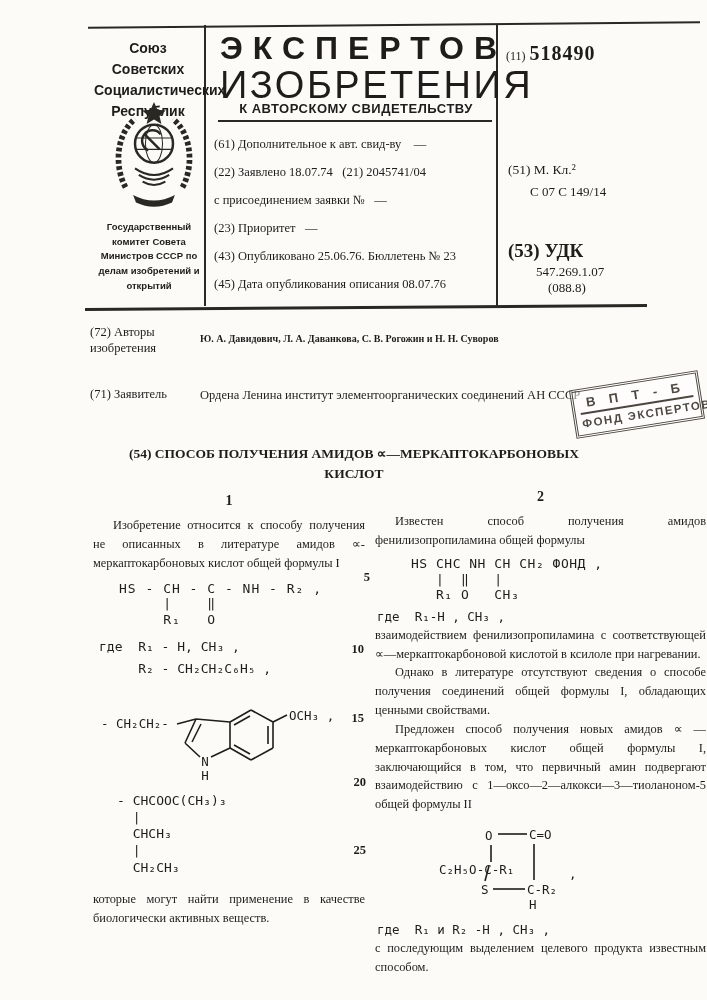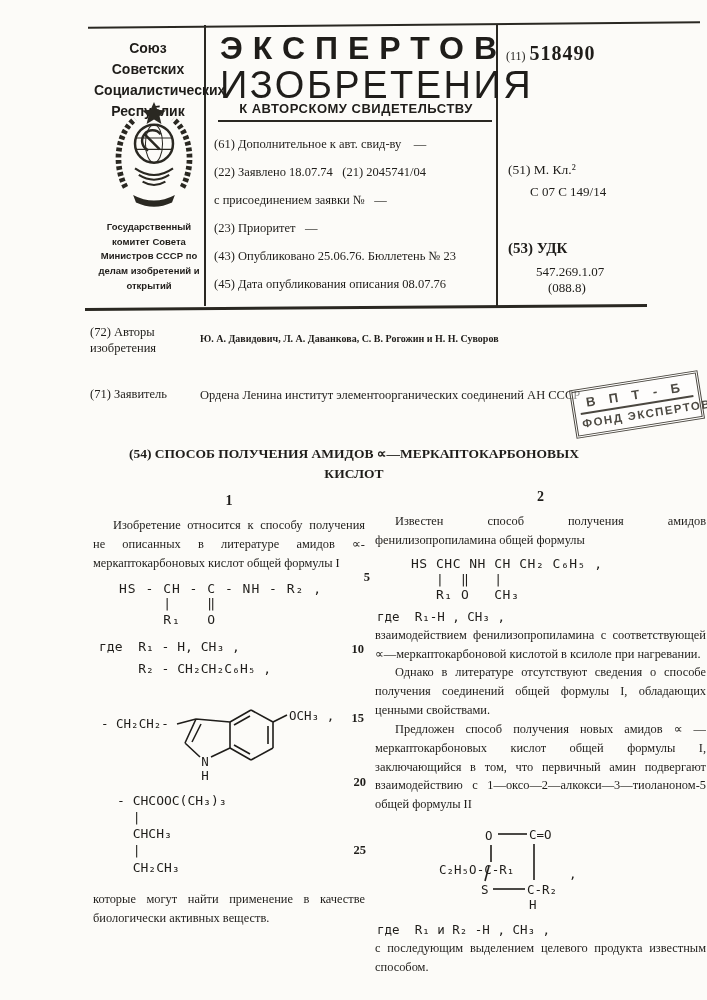--- a/index.html
+++ b/index.html
@@ -33,21 +33,21 @@
   .subtitle-rule { left:218px; top:120px; width:274px; height:2px; }
 
   .fields { position:absolute; left:214px; top:130px; width:280px; font-size:12.5px; }
   .field  { line-height:28px; white-space:pre; }
 
   .doc-number { position:absolute; left:506px; top:42px; white-space:nowrap; }
   .doc-number .num-label { font-size:12px; }
   .doc-number .num-value { font-size:20px; font-weight:bold; letter-spacing:1px; }
   .mkl-label { position:absolute; left:508px; top:162px; font-size:13.5px; }
   .mkl-value { position:absolute; left:530px; top:184px; font-size:13px; }
-  .udk-label { position:absolute; left:508px; top:240px; font-size:15px; font-weight:bold; }
+  .udk-label { position:absolute; left:508px; top:240px; font-size:19px; font-weight:bold; }
   .udk-value { position:absolute; left:536px; top:264px; font-size:13px; }
   .udk-note  { position:absolute; left:548px; top:280px; font-size:13px; }
 
   
   .authors-label   { position:absolute; left:90px; top:324px; width:100px; font-size:12.5px; line-height:1.3; }
   .authors-names   { position:absolute; left:200px; top:333px; width:440px; font-size:10px; font-weight:bold; }
   .applicant-label { position:absolute; left:90px; top:387px; font-size:12.5px; }
   .applicant-name  { position:absolute; left:200px; top:388px; width:390px; font-size:12.5px; }
 
   .stamp { position:absolute; left:572px; top:380px; width:130px; transform:rotate(-9deg);
@@ -190,21 +190,21 @@
       <div>  |</div>
       <div>  CH₂CH₃</div>
     </div>
     <p class="closing">которые могут найти применение в качестве биологически активных веществ.</p>
   </div>
 
   <div class="col col-right">
     <div class="col-num">2</div>
     <p class="indent">Известен способ получения амидов фенилизопропиламина общей формулы</p>
     <div class="formula f2">
-      <div>HS CHC NH CH CH₂ C₆H₅ ,</div>
+      <div>HS CHC NH CH CH₂ ФОНД ,</div>
       <div>   |  ‖   |</div>
       <div>   R₁ O   CH₃</div>
     </div>
     <div class="where-line">где  R₁-H , CH₃ ,</div>
     <p>взаимодействием фенилизопропиламина с соответствующей ∝—меркаптокарбоновой кислотой в ксилоле при нагревании.</p>
     <p class="indent">Однако в литературе отсутствуют сведения о способе получения соединений общей формулы I, обладающих ценными свойствами.</p>
     <p class="indent">Предложен способ получения новых амидов ∝ —меркаптокарбоновых кислот общей формулы I, заключающийся в том, что первичный амин подвергают взаимодействию с 1—оксо—2—алкокси—3—тиоланоном-5 общей формулы II</p>
 
     <svg class="fii-svg" width="180" height="98" viewBox="0 0 180 98">
       <text x="2" y="56">C₂H₅O-C-R₁</text>

